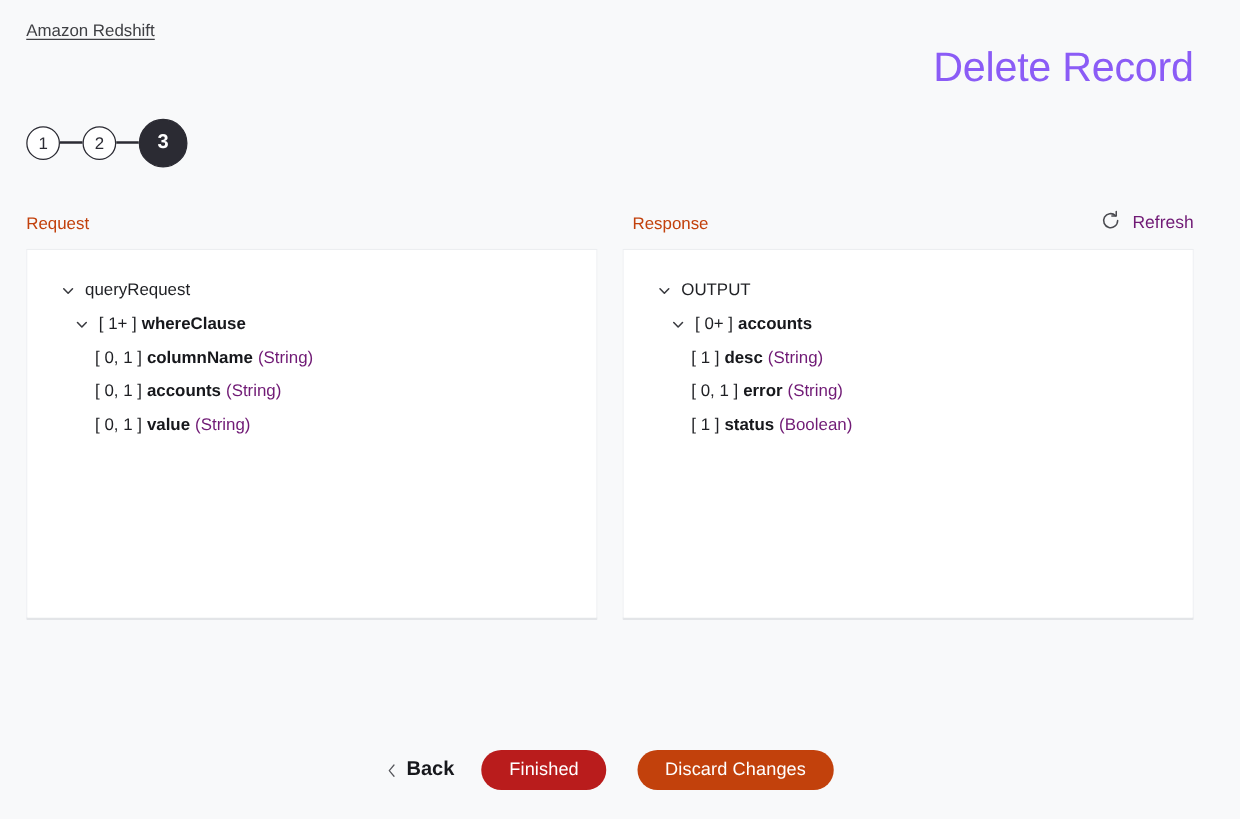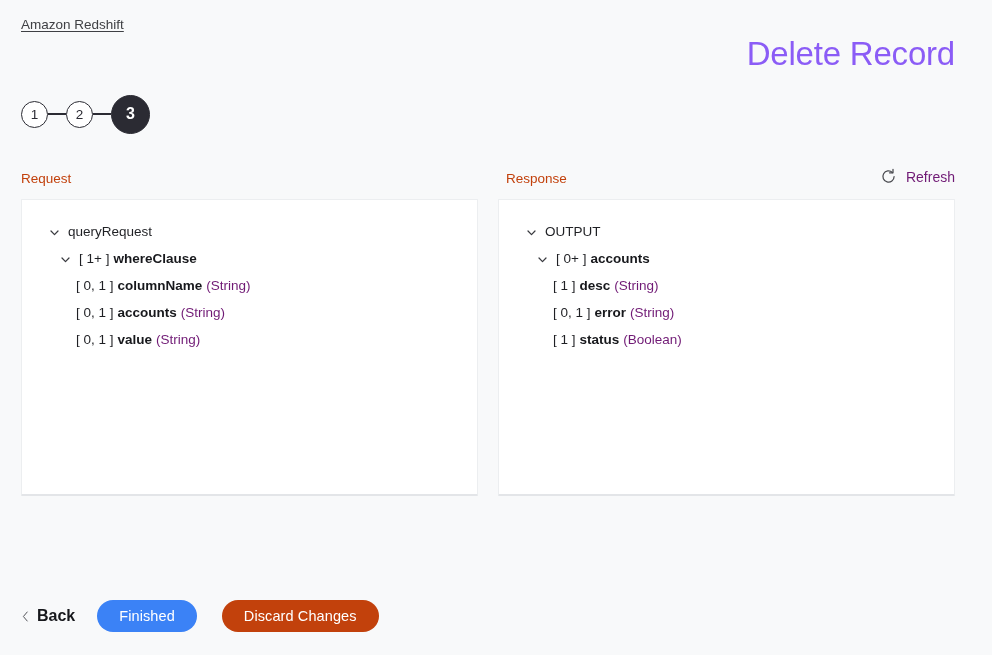--- a/index.html
+++ b/index.html
@@ -165,20 +165,21 @@
   .rootname { color: #1f2024; font-size: 13.5px; }
 
   
   .footer {
     position: absolute;
     left: 21px;
     right: 21px;
     top: 600px;
     display: flex;
     align-items: center;
+    justify-content: center;
   }
   .back-btn {
     display: flex;
     align-items: center;
     gap: 7px;
     background: none;
     border: none;
     cursor: pointer;
     font-family: inherit;
     padding: 0;
@@ -191,21 +192,21 @@
     border: none;
     border-radius: 20px;
     height: 32px;
     font-family: inherit;
     font-size: 14.5px;
     color: #ffffff;
     cursor: pointer;
     padding: 0 22px;
     letter-spacing: 0.1px;
   }
-  .pill.finished { background: #3b82f6; min-width: 88px; }
+  .pill.finished { background: #b91c1c; min-width: 88px; }
   .pill.discard  { background: #c2410c; margin-left: 25px; min-width: 139px; }
 </style>
 </head>
 <body>
 
 <div class="page">
 
   <div class="breadcrumb">
     <a class="breadcrumb-link" href="#">Amazon Redshift</a>
   </div>

